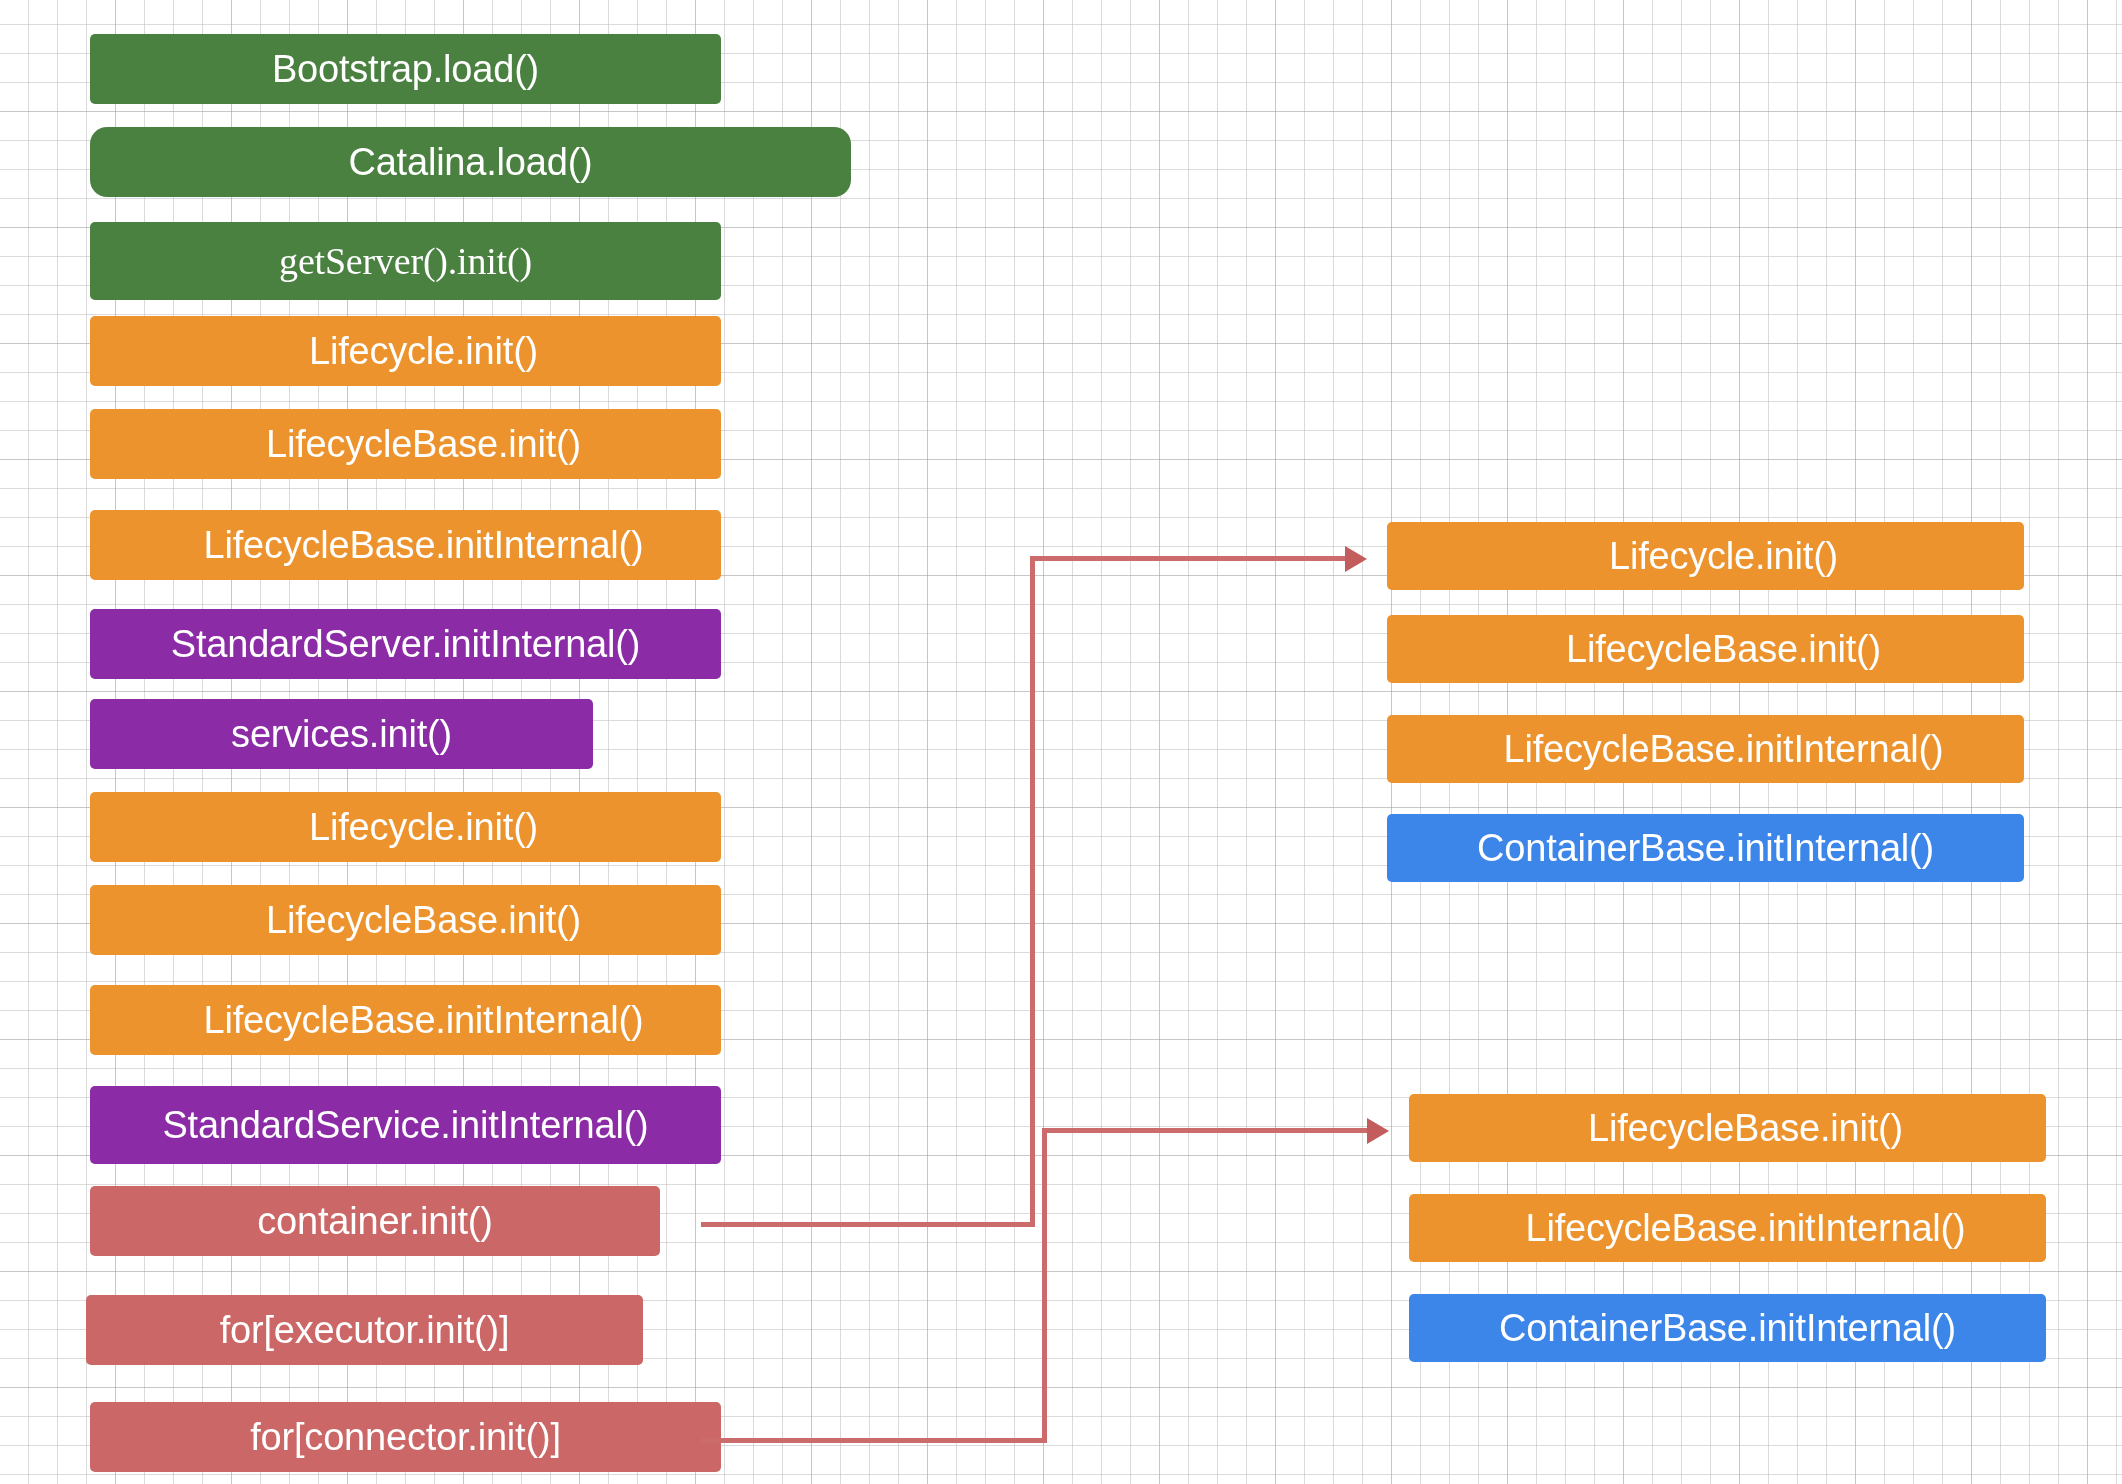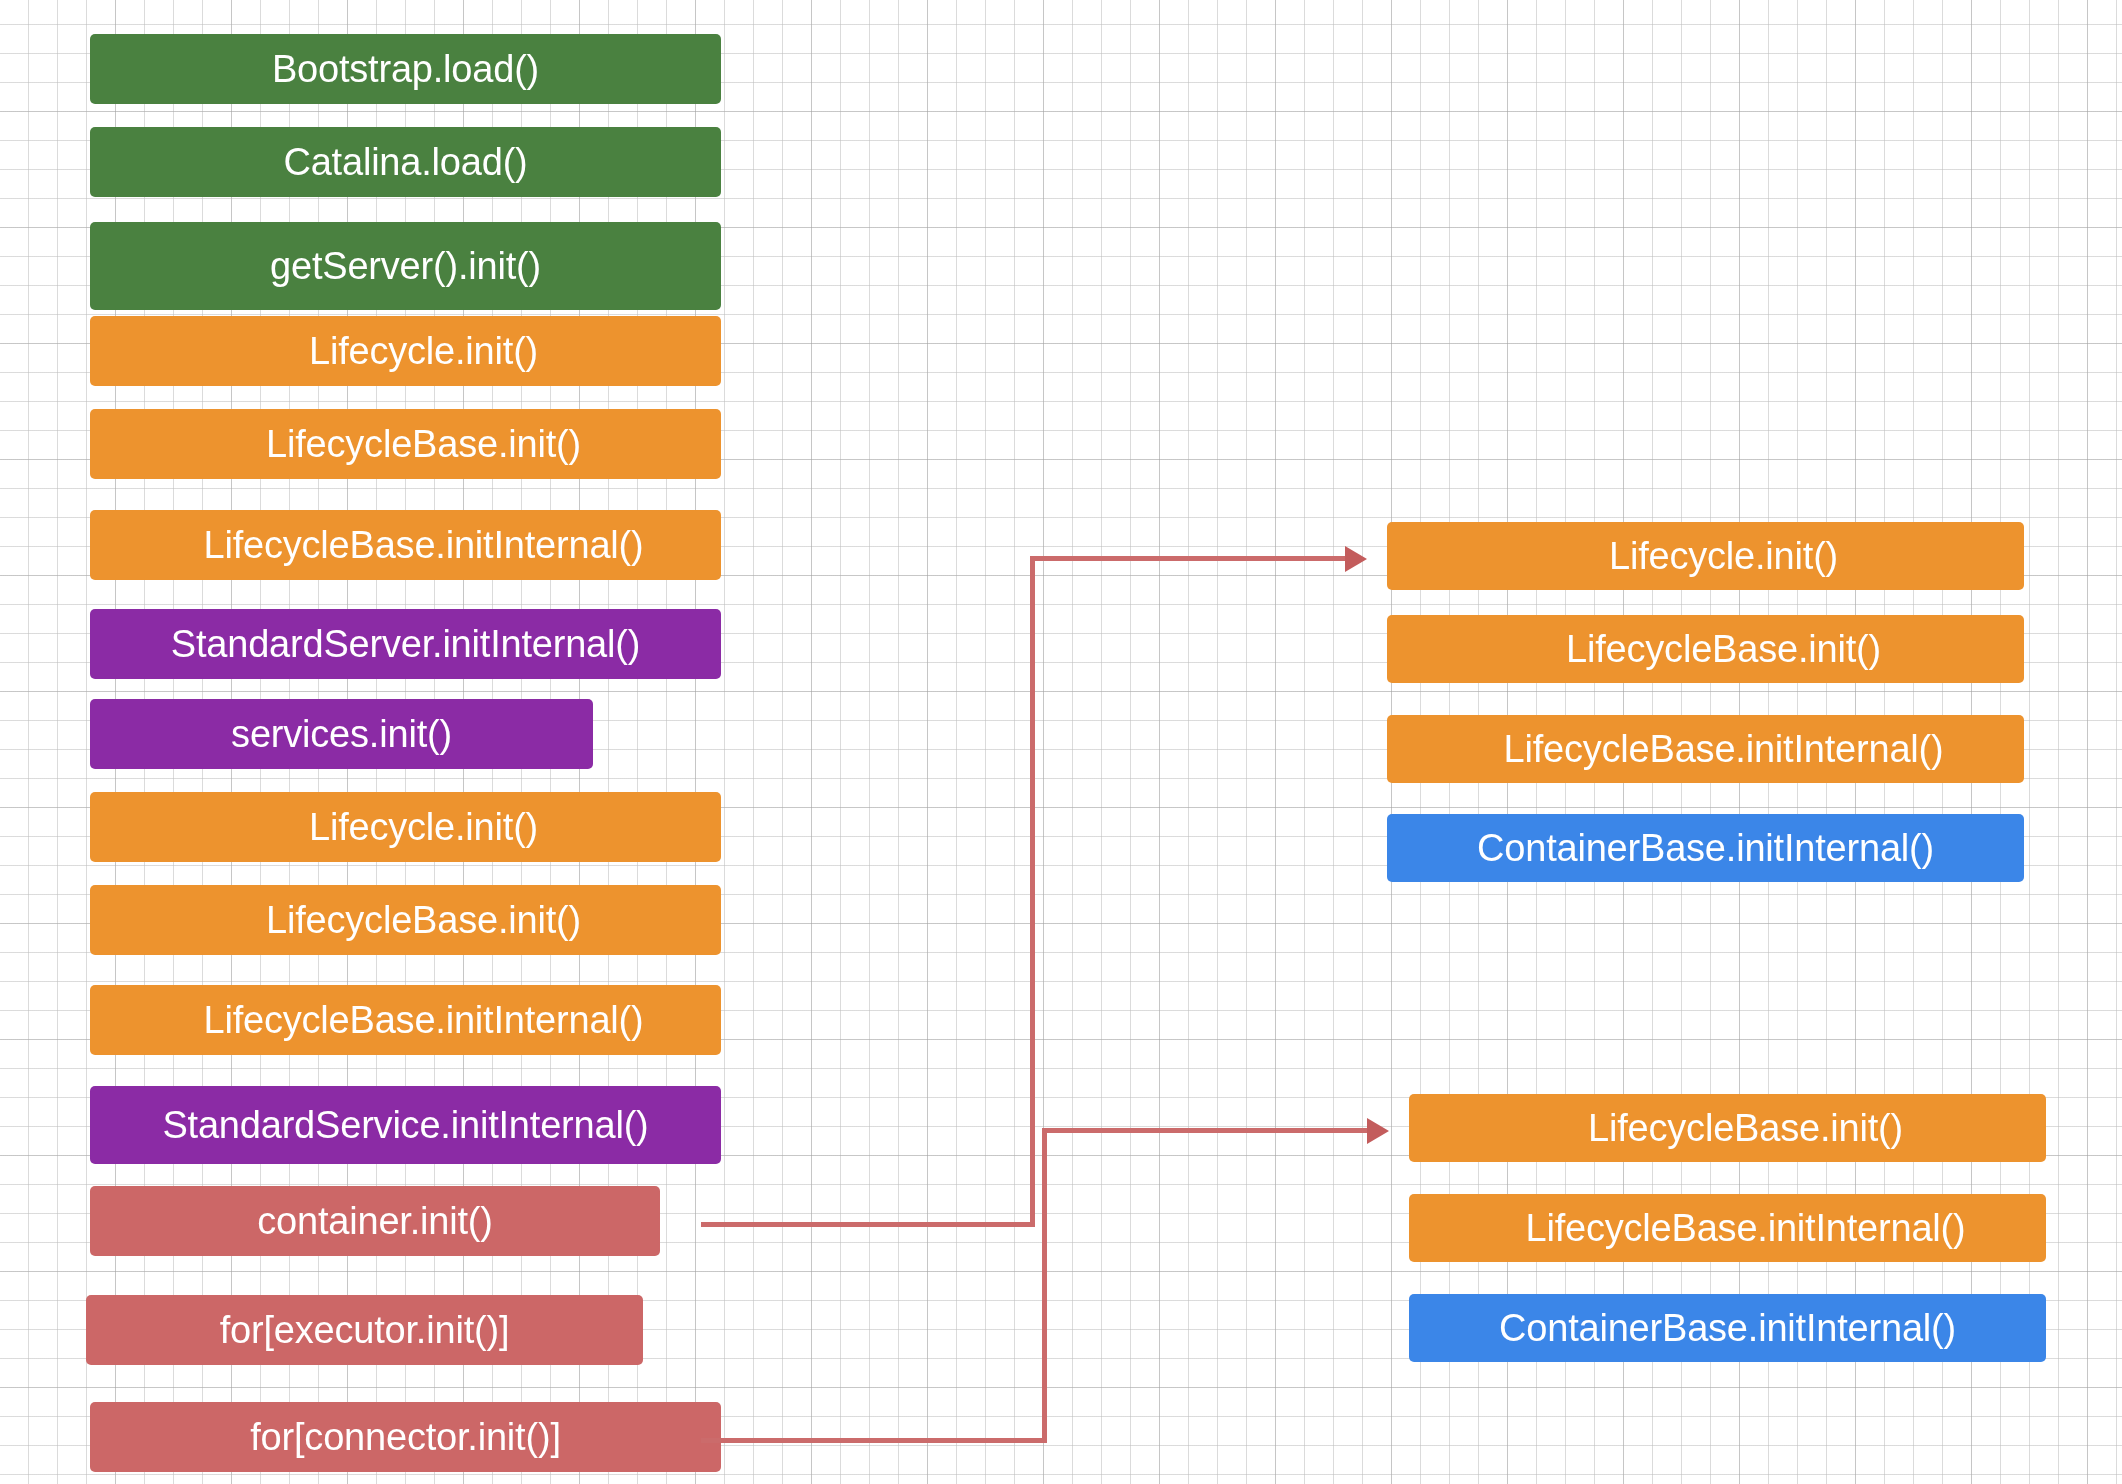--- a/index.html
+++ b/index.html
@@ -71,22 +71,22 @@
     border-left: 22px solid #C35C5C;
   }
 </style>
 </head>
 <body>
 
 <div id="canvas">
 
   <div>
     <div class="node c-green" style="left:70px;  top:34px;   width:631px; height:70px;">Bootstrap.load()</div>
-    <div class="node c-green" style="left:70px;  top:127px;  width:631px; height:70px;">Catalina.load()</div>
-    <div class="node c-green" style="left:70px;  top:222px;  width:631px; height:88px;">getServer().init()</div>
+    <div class="node c-green" style="left:70px;  top:127px;  width:761px; height:70px;border-radius:17px;">Catalina.load()</div>
+    <div class="node c-green" style="left:70px;  top:222px;  width:631px; height:78px;font-family:Liberation Serif, serif;">getServer().init()</div>
     <div class="node c-orange" style="left:70px;  top:316px;  width:631px; height:70px;">Lifecycle.init()</div>
     <div class="node c-orange" style="left:70px;  top:409px;  width:631px; height:70px;">LifecycleBase.init()</div>
     <div class="node c-orange" style="left:70px;  top:510px;  width:631px; height:70px;">LifecycleBase.initInternal()</div>
     <div class="node c-purple" style="left:70px;  top:609px;  width:631px; height:70px;">StandardServer.initInternal()</div>
     <div class="node c-purple" style="left:70px;  top:699px;  width:503px; height:70px;">services.init()</div>
     <div class="node c-orange" style="left:70px;  top:792px;  width:631px; height:70px;">Lifecycle.init()</div>
     <div class="node c-orange" style="left:70px;  top:885px;  width:631px; height:70px;">LifecycleBase.init()</div>
     <div class="node c-orange" style="left:70px;  top:985px;  width:631px; height:70px;">LifecycleBase.initInternal()</div>
     <div class="node c-purple" style="left:70px;  top:1086px; width:631px; height:78px;">StandardService.initInternal()</div>
     <div class="node c-rose" style="left:70px;  top:1186px; width:570px; height:70px;">container.init()</div>

